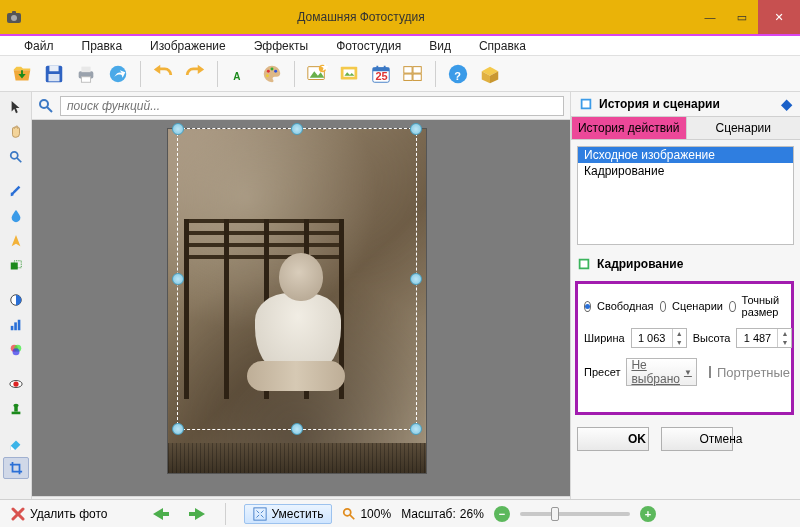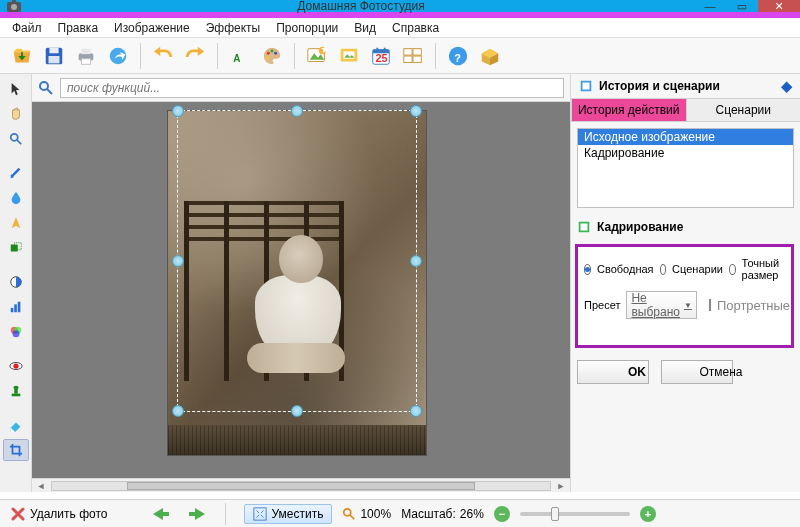--- a/index.html
+++ b/index.html
@@ -1,28 +1,28 @@
 <!DOCTYPE html>
 <html><head>
 <meta charset="utf-8">
 <style>
   * { box-sizing: border-box; margin: 0; padding: 0; font-family: "Segoe UI", Tahoma, sans-serif; font-size: 12px; }
   body { width: 800px; height: 527px; background: #fff; overflow: hidden; position: relative; }
   
   
-  .titlebar { height: 18px; background: #0ea5e9; display: flex; align-items: center; border-bottom: 6px solid #d946ef; }
+  .titlebar { height: 36px; background: #eab308; display: flex; align-items: center; border-bottom: 2px solid #d946ef; }
   .titlebar .icon-wrap { width: 28px; display:flex; justify-content:center; }
   .titlebar .title { flex: 1; text-align: center; color: #333; font-weight: 400; font-size: 12px; }
   .win-controls { display: flex; height: 100%; }
   .win-btn { width: 32px; height: 100%; display: flex; align-items: center; justify-content: center; font-size: 11px; color: #333; cursor: pointer; }
   .win-close { background: #c75050; color: #fff; width: 42px;}
   
   
   .menubar { height: 20px; display: flex; align-items: center; padding: 0 4px; border-bottom:1px solid #e0e0e0;}
-  .menu-item { padding: 2px 8px; color: #222; cursor: pointer; }
+  .menu-item { padding: 2px 8px; color: #222; cursor: pointer; margin-left: 12px; }
   
   
   .toolbar { height: 36px; display: flex; align-items: center; padding: 2px 6px; gap: 0; border-bottom: 1px solid #d8d8d8; background:#f8f8f8;}
   .tb-btn { width: 28px; height: 28px; display: flex; align-items: center; justify-content: center; border-radius: 3px; cursor: pointer; margin:0 2px;}
   .tb-sep { width: 1px; height: 26px; background: #d0d0d0; margin: 0 6px; }
   
   
   .main { height: 418px; display: flex; }
   
   
@@ -68,21 +68,21 @@
   .h-w{left:-6px;top:calc(50% - 6px);} .h-e{right:-6px;top:calc(50% - 6px);}
   .h-sw{left:-6px;bottom:-6px;} .h-s{left:calc(50% - 6px);bottom:-6px;} .h-se{right:-6px;bottom:-6px;}
   
   
   .right { width: 230px; background: #f6f6f6; border-left: 1px solid #d8d8d8; display: flex; flex-direction: column; }
   .r-head { height: 24px; display: flex; align-items: center; padding: 0 8px; font-weight: bold; gap:6px;}
   .r-head .glow{color:#1a60c8;font-size:14px;}
   .r-tabs{height:24px;display:flex;border-bottom:1px solid #d0d0d0;}
   .r-tab{flex:1;display:flex;align-items:center;justify-content:center;background:#ededed;border:1px solid #d0d0d0;border-bottom:none;margin-right:-1px;}
   .r-tab.active{background:#ec4899;}
-  .hist-list{background:#fff;border:1px solid #c0c0c0;margin:6px;height:80px;overflow:hidden;}
+  .hist-list{background:#fff;border:1px solid #c0c0c0;margin:6px;height:99px;overflow:hidden;}
   .hist-item{padding:1px 6px;}
   .hist-item.selected{background:#2f7ee0;color:#fff;}
   .crop-panel{margin:10px 6px 6px 4px;background:#fff;border:3px solid #a21caf;padding:10px 10px 16px 6px;}
   .crop-title{margin:6px 6px 0 6px;display:flex;align-items:center;gap:6px;font-weight:bold;}
   .row{display:flex;align-items:center;gap:6px;margin-bottom:10px;}
   .radio{width:11px;height:11px;border:1px solid #666;border-radius:50%;display:inline-flex;align-items:center;justify-content:center;}
   .radio.checked:after{content:"";width:5px;height:5px;background:#2a6fd6;border-radius:50%;}
   .spin{display:inline-flex;align-items:center;border:1px solid #b8b8b8;height:20px;background:#fff;}
   .spin .val{width:40px;text-align:center;font-size:11px;}
   .spin .arrs{width:14px;height:100%;display:flex;flex-direction:column;border-left:1px solid #ccc;}
@@ -121,21 +121,21 @@
     <div class="win-btn">▭</div>
     <div class="win-btn win-close">✕</div>
   </div>
 </div>
 
 <div class="menubar">
   <div class="menu-item">Файл</div>
   <div class="menu-item">Правка</div>
   <div class="menu-item">Изображение</div>
   <div class="menu-item">Эффекты</div>
-  <div class="menu-item">Пропорции</div>
+  <div class="menu-item">Фотостудия</div>
   <div class="menu-item">Вид</div>
   <div class="menu-item">Справка</div>
 </div>
 
 <div class="toolbar">
   <div class="tb-btn">
       <svg width="22" height="22" viewBox="0 0 24 24">
         <path d="M3 7l3-3h5l2 2h8v2H3z" fill="#f6c648"></path>
         <path d="M3 8h18l-2 11H5z" fill="#f1a93b"></path>
         <path d="M12 17l4-5h-3V8h-2v4H8z" fill="#1c8a1c"></path>
@@ -412,20 +412,38 @@
     <div class="crop-panel">
       <div class="row">
         <span class="radio checked"></span>
         <span style="font-size:11px">Свободная</span>
         <span class="radio"></span>
         <span style="font-size:11px">Сценарии</span>
         <span class="radio"></span>
         <span style="font-size:11px">Точный размер</span>
       </div>
       <div class="row">
+        <span style="font-size:11px">Ширина</span>
+        <span class="spin">
+            <span class="val">1 063</span>
+            <span class="arrs">
+              <span class="a">▲</span>
+              <span class="a">▼</span>
+            </span>
+          </span>
+        <span style="font-size:11px">Высота</span>
+        <span class="spin">
+            <span class="val">1 487</span>
+            <span class="arrs">
+              <span class="a">▲</span>
+              <span class="a">▼</span>
+            </span>
+          </span>
+      </div>
+      <div class="row">
         <span style="font-size:11px">Пресет</span>
         <span class="select">
             <span>Не выбрано</span>
             <span style="font-size:8px;color:#666">▼</span>
           </span>
         <span style="width:6px"></span>
         <span class="chk"></span>
         <span style="font-size:13px;color:#888">Портретные</span>
       </div>
     </div>

